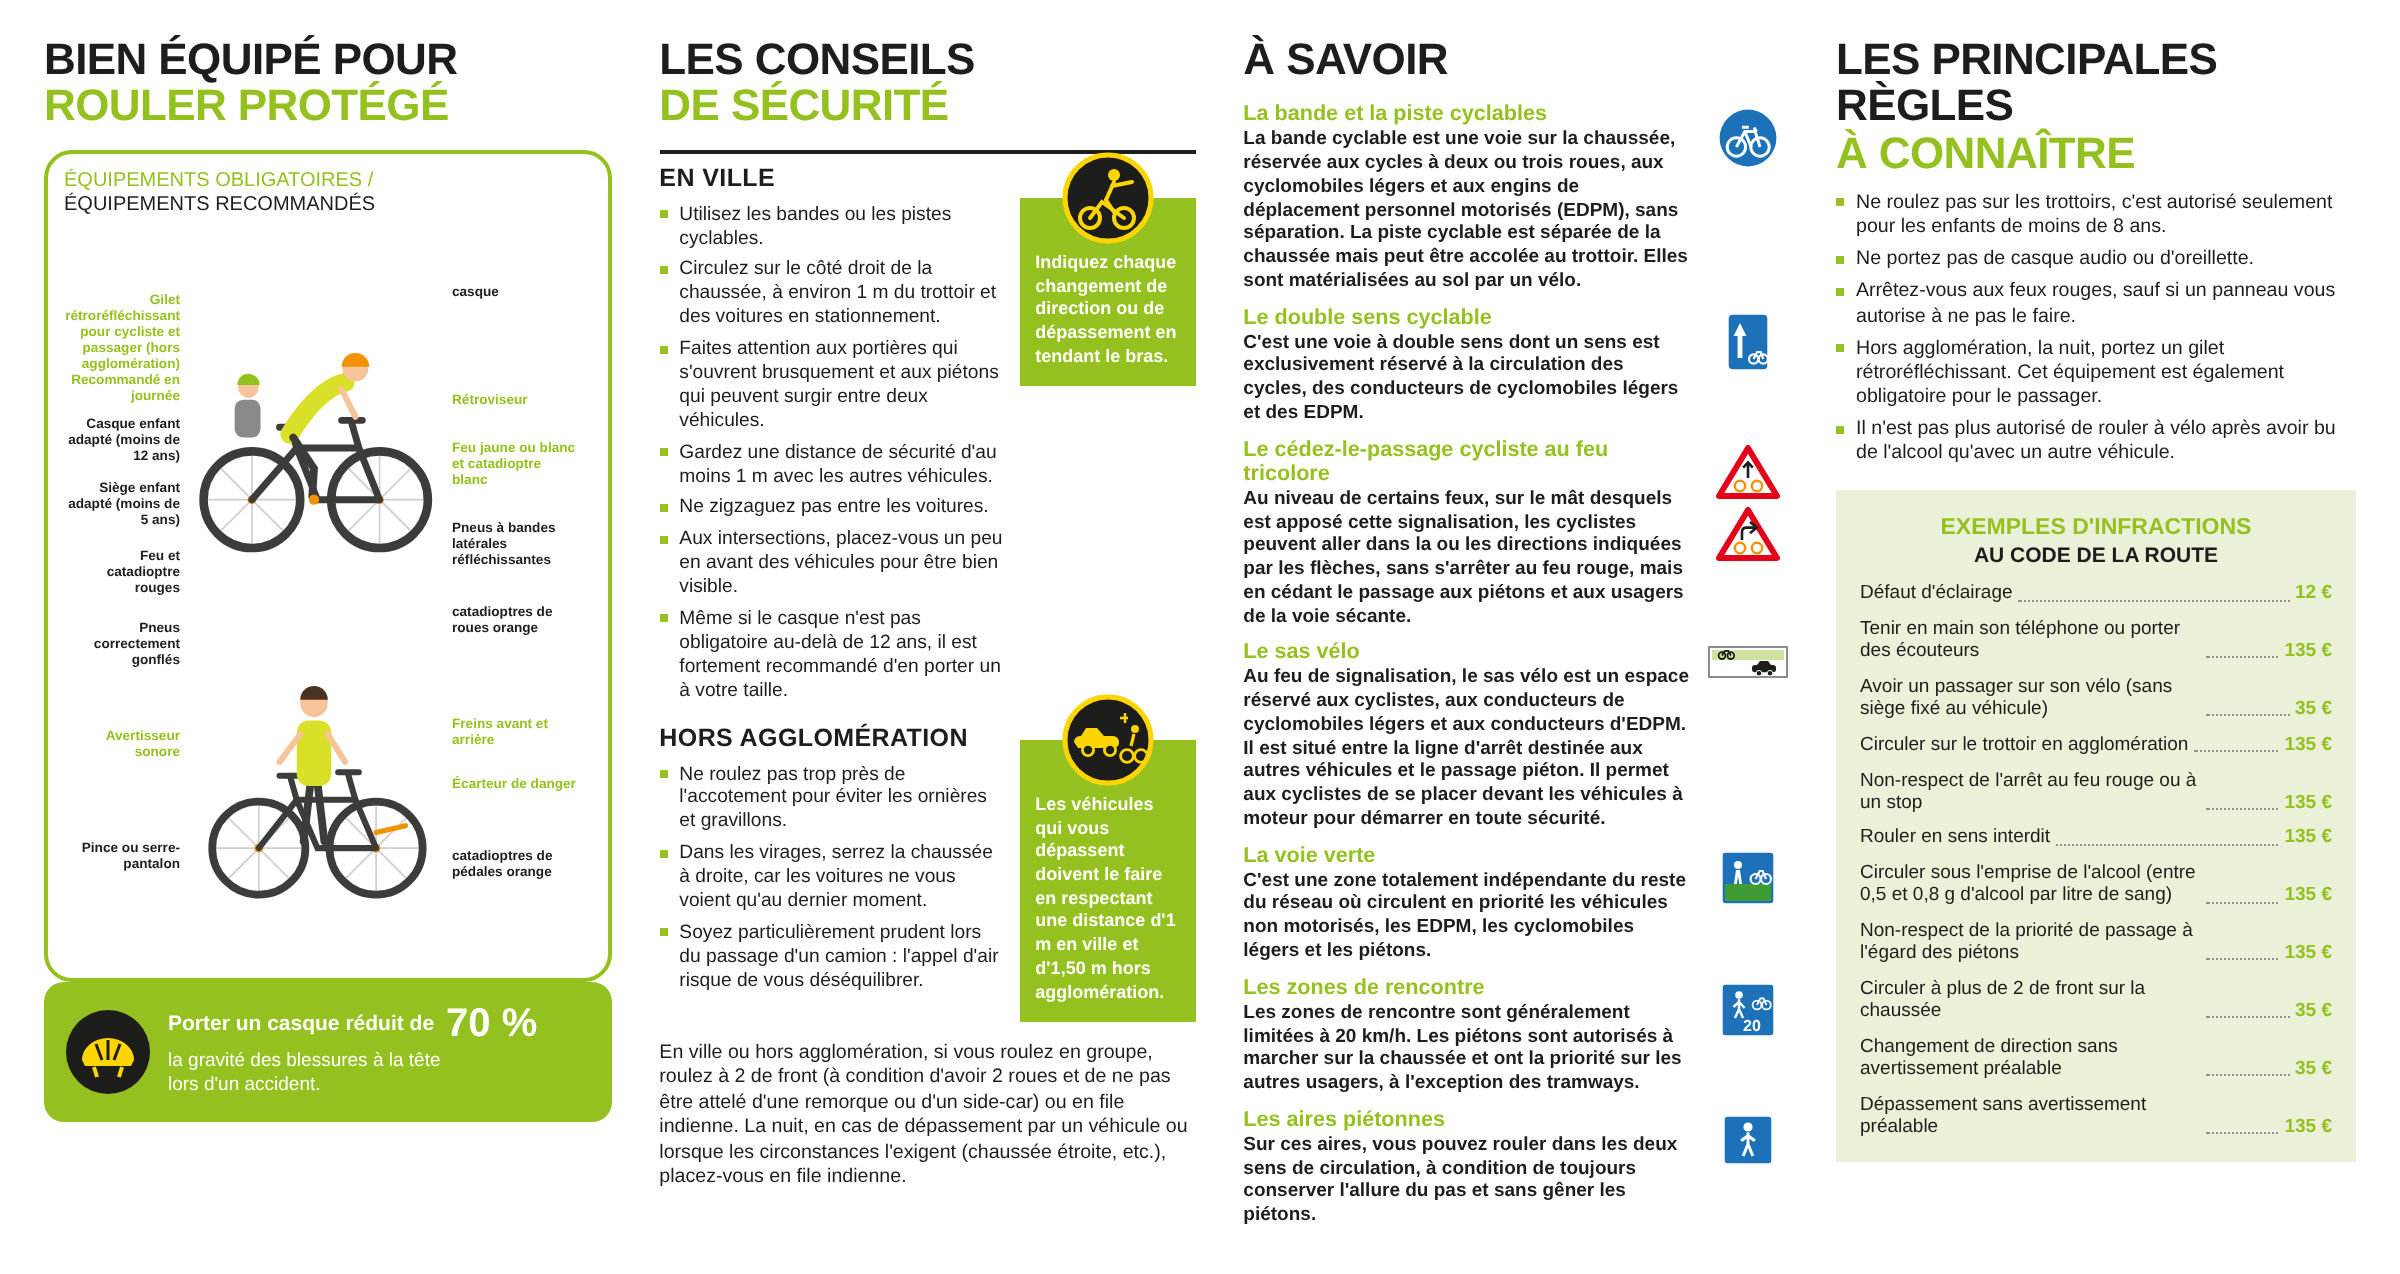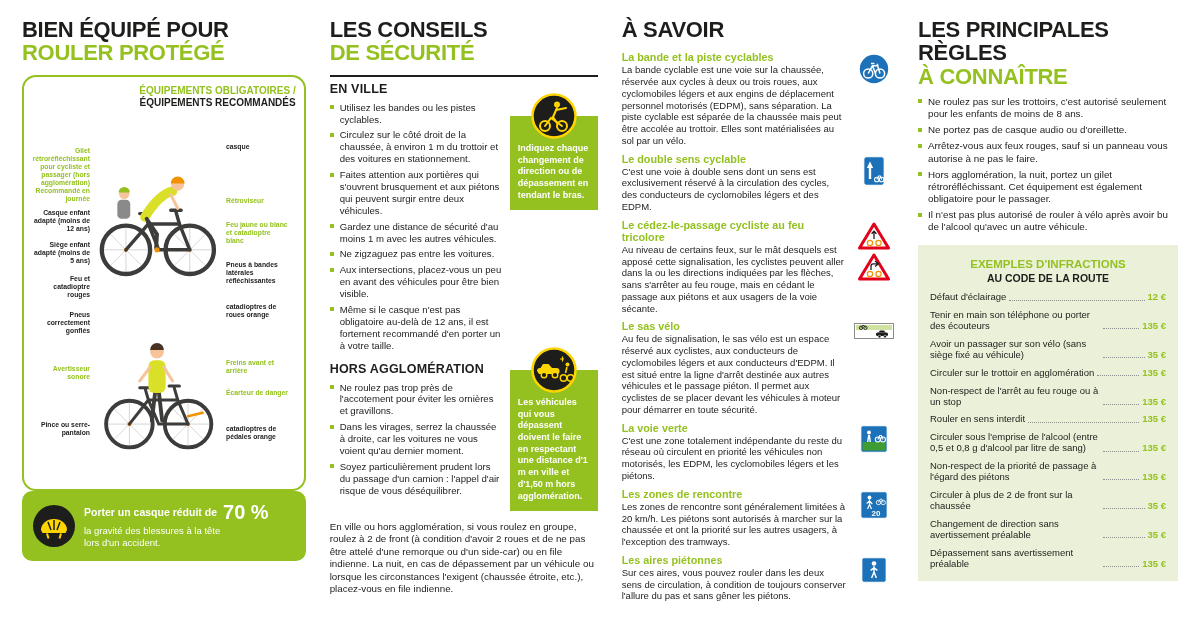--- a/index.html
+++ b/index.html
@@ -9,21 +9,21 @@
   *{margin:0;padding:0;box-sizing:border-box;}
   body{width:1200px;height:637px;overflow:hidden;background:#fff;color:var(--dark);
        font-family:"Liberation Sans","DejaVu Sans",sans-serif;}
   .page{position:relative;width:1200px;height:637px;padding:18px 22px 0;display:flex;gap:24px;}
   .col{position:relative;}
   .col1{width:300px;} .col2{width:268px;} .col3{width:288px;} .col4{width:260px;}
   h1{font-size:22px;line-height:1.06;font-weight:bold;letter-spacing:-0.3px;}
   .green-t{color:var(--green);}
   
   .equip-box{margin-top:10px;border:2px solid var(--green);border-radius:14px;height:416px;padding:8px 8px 4px;}
-  .equip-h{text-align:right;font-weight:bold;font-size:10px;line-height:1.2;}
+  .equip-h{text-align:left;font-weight:normal;font-size:10px;line-height:1.2;}
   .equip-h .l1{color:var(--green);} .equip-h .l2{color:var(--dark);}
   .equip-body{position:relative;height:372px;margin-top:4px;}
   .equip-body svg.bike{position:absolute;left:56px;top:10px;}
   .lab{position:absolute;font-size:6.8px;line-height:1.18;font-weight:bold;color:var(--dark);}
   .lab.green{color:var(--green);}
   .lab.left{left:0;width:58px;text-align:right;}
   .lab.right{left:194px;width:62px;text-align:left;}
   .banner{position:relative;background:var(--green);border-radius:10px;min-height:70px;
           padding:11px 12px 11px 62px;color:#fff;}
   .banner .icon{position:absolute;left:10px;top:13px;}
@@ -32,28 +32,28 @@
   .banner .rest{font-size:9.5px;line-height:1.3;margin-top:3px;max-width:150px;}
   
   .rule{height:2px;background:var(--dark);margin:10px 0 5px;}
   .sec-title{font-size:12.5px;font-weight:bold;letter-spacing:0.2px;margin-bottom:6px;}
   ul.b{list-style:none;width:172px;}
   ul.b li{position:relative;padding-left:10px;margin-bottom:4px;font-size:9.6px;line-height:1.24;}
   ul.b li::before{content:"";position:absolute;left:0;top:3.5px;width:4px;height:4px;background:var(--green);}
   .callout{position:absolute;right:0;width:88px;background:var(--green);color:#fff;
            padding:27px 8px 9px;font-size:9px;line-height:1.3;font-weight:bold;text-align:left;}
   .callout .c-icon{position:absolute;top:-23px;left:50%;transform:translateX(-50%);}
-  .callout1{top:98px;} .callout2{top:352px;}
+  .callout1{top:81px;} .callout2{top:352px;}
   .col2 .footer{margin-top:24px;width:268px;font-size:9.8px;line-height:1.28;}
   
   .col3 h1{margin-bottom:10px;}
   .sec{display:flex;gap:8px;margin-bottom:6px;}
   .sec-text{flex:1;}
   .sec-head{color:var(--green);font-size:10.8px;font-weight:bold;margin-bottom:1px;}
-  .sec-body{font-size:9.5px;line-height:1.24;}
+  .sec-body{font-size:9.5px;line-height:1.24;font-weight:bold;}
   .sec-icon{width:40px;flex:none;display:flex;flex-direction:column;align-items:center;gap:3px;padding-top:3px;}
   
   .col4 ul.b{width:260px;margin-top:8px;}
   .col4 ul.b li{font-size:9.8px;}
   .panel{background:var(--panel);padding:12px 12px 12px;margin-top:12px;}
   .panel-h{text-align:center;font-weight:bold;line-height:1.25;margin-bottom:6px;}
   .panel-h .l1{color:var(--green);font-size:11.5px;}
   .panel-h .l2{color:var(--dark);font-size:10.5px;}
   .fine-row{display:flex;align-items:flex-end;margin-top:6.5px;font-size:9.5px;line-height:1.18;}
   .fine-label{max-width:170px;}

